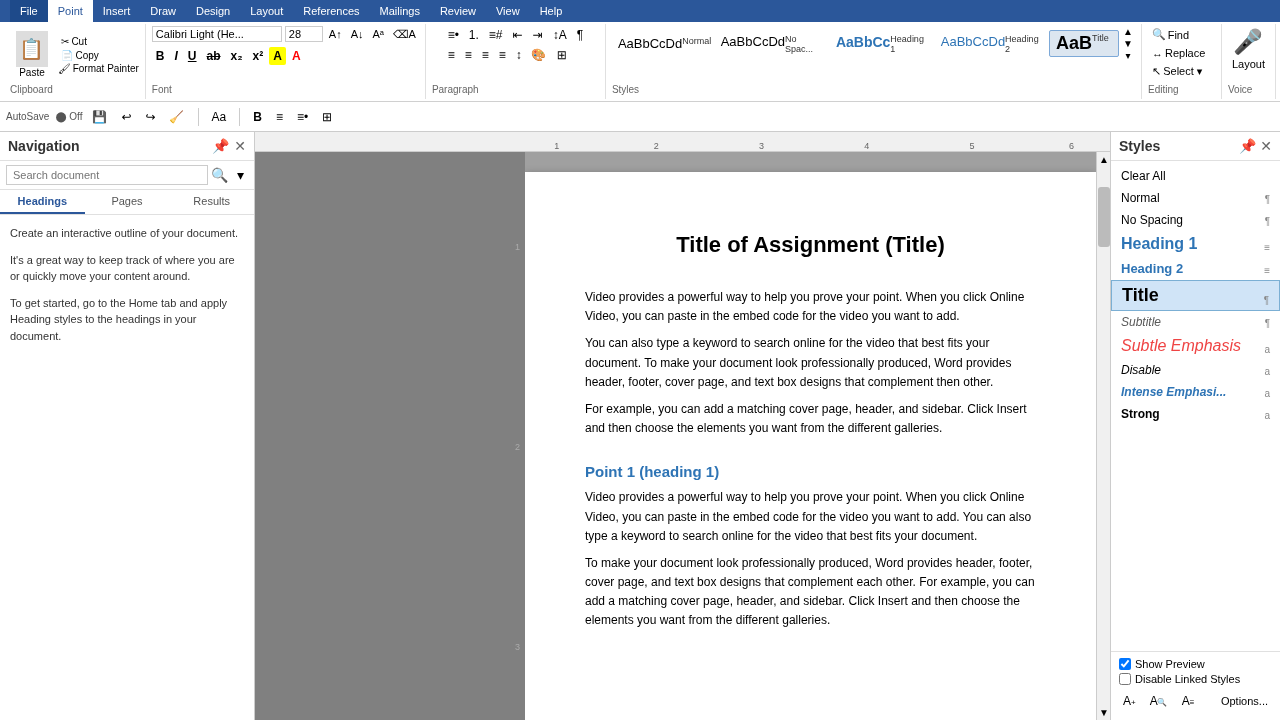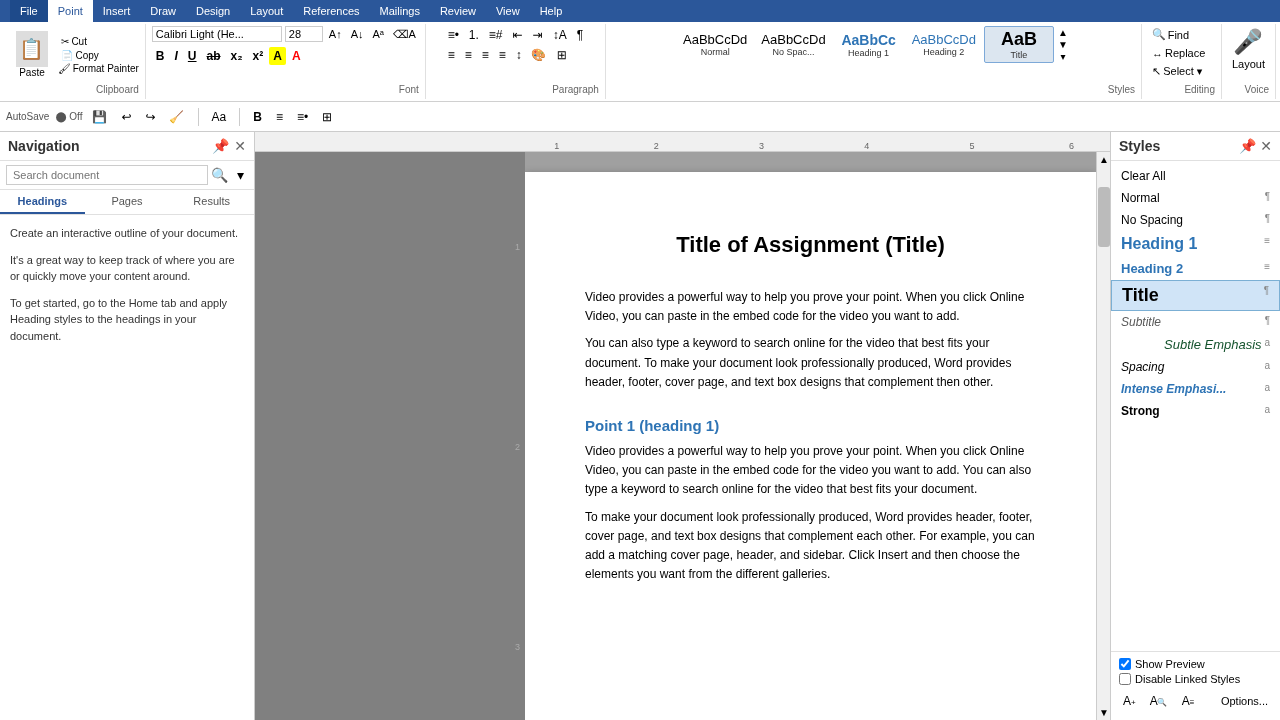--- a/index.html
+++ b/index.html
@@ -7,21 +7,21 @@
 
     
     .ribbon { background: #2b579a; display: flex; flex-direction: column; }
     .ribbon-tabs { display: flex; background: #2b579a; padding: 0 10px; }
     .ribbon-tab { color: white; font-size: 11px; padding: 5px 10px; cursor: pointer; }
     .ribbon-tab.active { background: white; color: #2b579a; }
 
     .ribbon-bar { background: white; border-bottom: 1px solid #d0d0d0; display: flex; align-items: stretch; padding: 2px 4px; min-height: 80px; }
     .ribbon-group { display: flex; flex-direction: column; align-items: center; border-right: 1px solid #e0e0e0; padding: 2px 6px; position: relative; }
     .ribbon-group-content { display: flex; align-items: center; flex: 1; gap: 2px; }
-    .ribbon-group-label { font-size: 10px; color: #666; margin-top: auto; padding: 2px 0; width: 100%; text-align: right; }
+    .ribbon-group-label { font-size: 10px; color: #666; margin-top: auto; padding: 2px 0; width: 100%; text-align: left; }
 
     
     .clipboard-group { min-width: 80px; }
     .paste-btn { display: flex; flex-direction: column; align-items: center; padding: 2px 6px; cursor: pointer; }
     .paste-icon { width: 32px; height: 36px; background: #ddd; display: flex; align-items: center; justify-content: center; font-size: 20px; }
     .paste-label { font-size: 10px; }
     .small-btns { display: flex; flex-direction: column; gap: 1px; margin-left: 2px; }
     .small-btn { font-size: 10px; cursor: pointer; padding: 1px 3px; display: flex; align-items: center; gap: 2px; }
     .format-painter { font-size: 10px; cursor: pointer; display: flex; align-items: center; gap: 2px; }
 
@@ -35,21 +35,21 @@
     .fmt-btn { border: none; background: none; font-size: 12px; cursor: pointer; padding: 2px 4px; font-weight: bold; border-radius: 2px; }
 
     
     .para-group { min-width: 180px; }
     .para-row { display: flex; gap: 2px; align-items: center; }
     .para-btn { border: none; background: none; font-size: 12px; cursor: pointer; padding: 2px 4px; border-radius: 2px; }
 
     
     .styles-group { flex: 1; min-width: 300px; }
     .styles-content { display: flex; align-items: center; gap: 2px; flex-wrap: nowrap; overflow: hidden; }
-    .style-item { display: flex; flex-direction: column; align-items: center; padding: 2px 6px; cursor: pointer; min-width: 70px; border-radius: 2px; }
+    .style-item { display: flex; flex-direction: row; padding: 2px 6px; cursor: pointer; min-width: 70px; border-radius: 2px; }
     .style-sample { font-size: 13px; }
     .style-label { font-size: 9px; color: #333; }
     .style-item.selected { background: #dce6f0; border: 1px solid #7da9d8; }
     .styles-arrow { display: flex; flex-direction: column; gap: 1px; }
     .styles-arrow-btn { border: none; background: none; cursor: pointer; font-size: 10px; padding: 0 2px; }
 
     
     .editing-group { min-width: 80px; }
     .edit-btn { display: flex; align-items: center; gap: 2px; font-size: 11px; cursor: pointer; padding: 2px 4px; width: 100%; }
 
@@ -90,31 +90,31 @@
     
     .scrollbar-v { width: 14px; background: #f0f0f0; border-left: 1px solid #ccc; display: flex; flex-direction: column; }
     .scrollbar-thumb { width: 12px; height: 60px; background: #bbb; border-radius: 3px; margin: 20px auto; }
 
     
     .styles-panel { width: 170px; background: white; border-left: 1px solid #ccc; display: flex; flex-direction: column; }
     .styles-header { display: flex; align-items: center; justify-content: space-between; padding: 6px 8px; border-bottom: 1px solid #e0e0e0; }
     .styles-title { font-size: 14px; font-weight: bold; color: #333; }
     .styles-close { cursor: pointer; font-size: 14px; color: #666; border: none; background: none; }
     .style-list { flex: 1; overflow-y: auto; padding: 4px 0; }
-    .style-entry { display: flex; align-items: flex-start; justify-content: space-between; padding: 4px 10px; cursor: pointer; font-size: 12px; }
+    .style-entry { display: flex; align-items: flex-end; justify-content: space-between; padding: 4px 10px; cursor: pointer; font-size: 12px; }
     .style-entry.active { background: #d0e4f7; border: 1px solid #7bafd4; }
     .style-entry-name { flex: 1; }
     .style-entry-icon { font-size: 10px; color: #888; }
     .style-normal { font-size: 12px; }
     .style-no-spacing { font-size: 12px; }
     .style-heading1-text { font-size: 16px; color: #2e74b5; font-weight: bold; }
     .style-heading2-text { font-size: 13px; color: #2e74b5; font-weight: bold; }
     .style-title-text { font-size: 22px; font-weight: bold; }
     .style-subtitle-text { font-size: 12px; color: #595959; font-style: italic; }
-    .style-subtle-emph { font-size: 13px; color: #14532d; font-style: italic; margin-left: 43px; }
+    .style-subtle-emph { font-size: 16px; color: #ef4444; font-style: italic; }
     .style-emphasis { font-size: 12px; font-style: italic; }
     .style-intense-emph { font-size: 12px; color: #2e74b5; font-style: italic; font-weight: bold; }
     .style-strong { font-size: 12px; font-weight: bold; }
 
     .styles-footer { border-top: 1px solid #e0e0e0; padding: 6px 8px; }
     .styles-footer-row { display: flex; align-items: center; gap: 4px; margin-bottom: 3px; font-size: 11px; }
     .styles-footer-btns { display: flex; align-items: center; gap: 6px; padding: 4px 0; }
     .sf-btn { border: none; background: none; cursor: pointer; font-size: 12px; padding: 2px 4px; }
 
     input[type="checkbox"] { width: 12px; height: 12px; }
@@ -334,20 +334,21 @@
         <span style="font-size:9px; color:#aaa; margin-bottom:190px;">3</span>
 
       </div>
 
       <div class="doc-container">
         <div class="doc-page">
           <div class="doc-title">Title of Assignment (Title)</div>
 
           <p class="doc-para">Video provides a powerful way to help you prove your point. When you click Online Video, you can paste in the embed code for the video you want to add.</p>
           <p class="doc-para">You can also type a keyword to search online for the video that best fits your document. To make your document look professionally produced, Word provides header, footer, cover page, and text box designs that complement then other.</p>
+          <p class="doc-para">For example, you can add a matching cover page, header, and sidebar. Click Insert and then choose the elements you want from the different galleries.</p>
 
           <div class="doc-heading1" style="margin-top:25px;">Point 1 (heading 1)</div>
           <p class="doc-para">Video provides a powerful way to help you prove your point. When you click Online Video, you can paste in the embed code for the video you want to add. You can also type a keyword to search online for the video that best fits your document.</p>
           <p class="doc-para">To make your document look professionally produced, Word provides header, footer, cover page, and text box designs that complement each other. For example, you can add a matching cover page, header, and sidebar. Click Insert and then choose the elements you want from the different galleries.</p>
 
         </div>
       </div>
 
       <div class="scrollbar-v">
         <button style="border:none; background:none; font-size:10px; cursor:pointer; padding:2px;">▲</button>
@@ -400,21 +401,21 @@
         <span class="style-entry-name style-subtitle-text">Subtitle</span>
         <span class="style-entry-icon">¶</span>
       </div>
 
       <div class="style-entry">
         <span class="style-entry-name style-subtle-emph">Subtle Emphasis</span>
         <span class="style-entry-icon">a</span>
       </div>
 
       <div class="style-entry">
-        <span class="style-entry-name style-emphasis">Spacing</span>
+        <span class="style-entry-name style-emphasis">Disable</span>
         <span class="style-entry-icon">a</span>
       </div>
 
       <div class="style-entry">
         <span class="style-entry-name style-intense-emph">Intense Emphasi...</span>
         <span class="style-entry-icon">a</span>
       </div>
 
       <div class="style-entry">
         <span class="style-entry-name style-strong">Strong</span>

